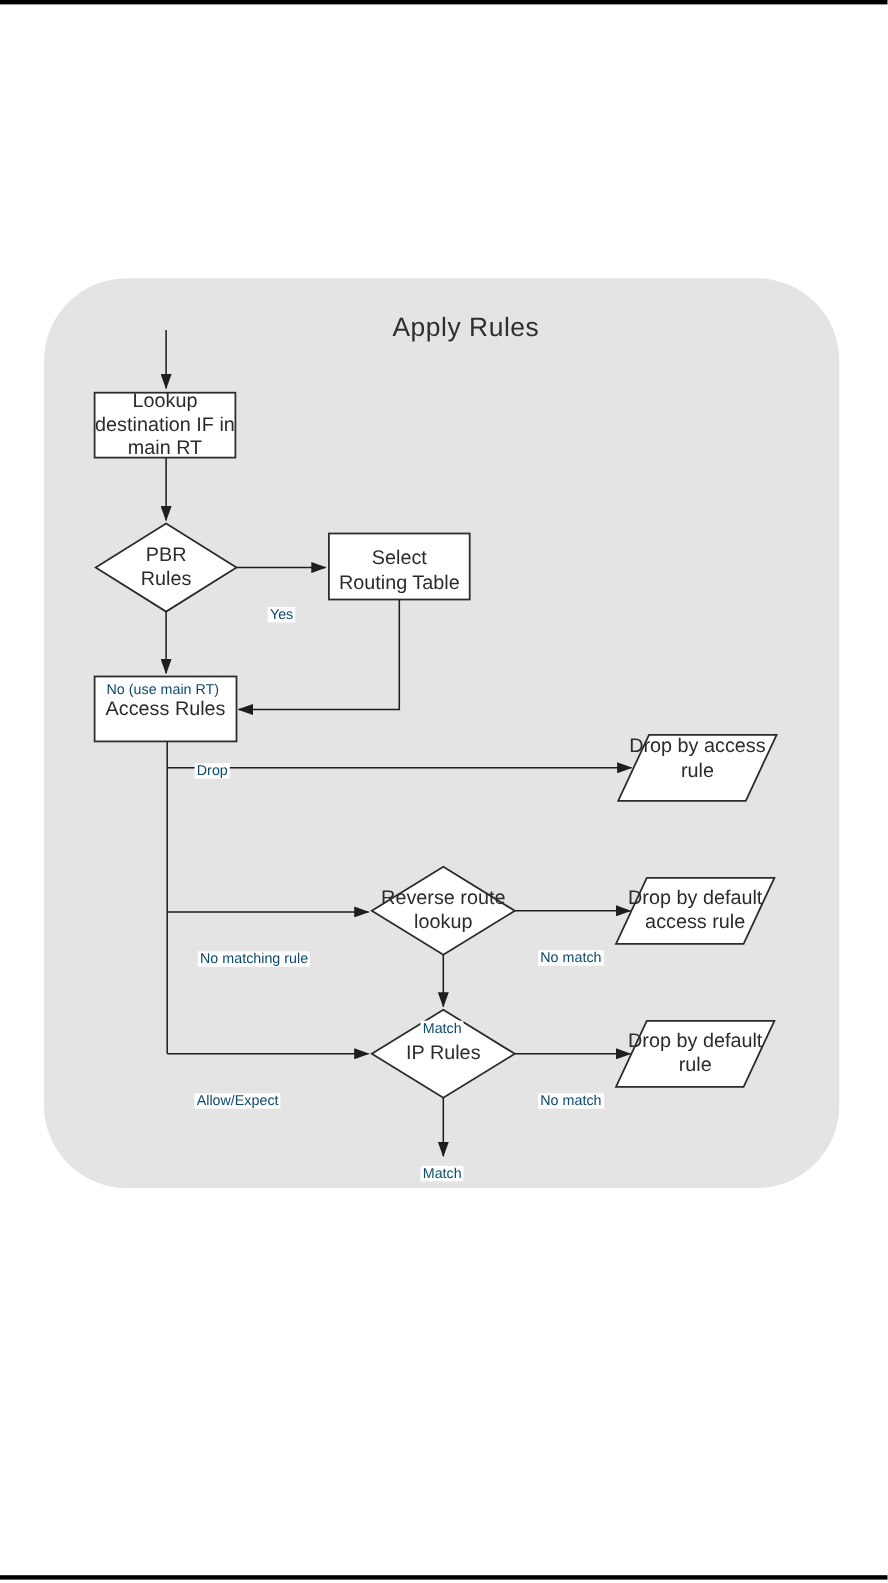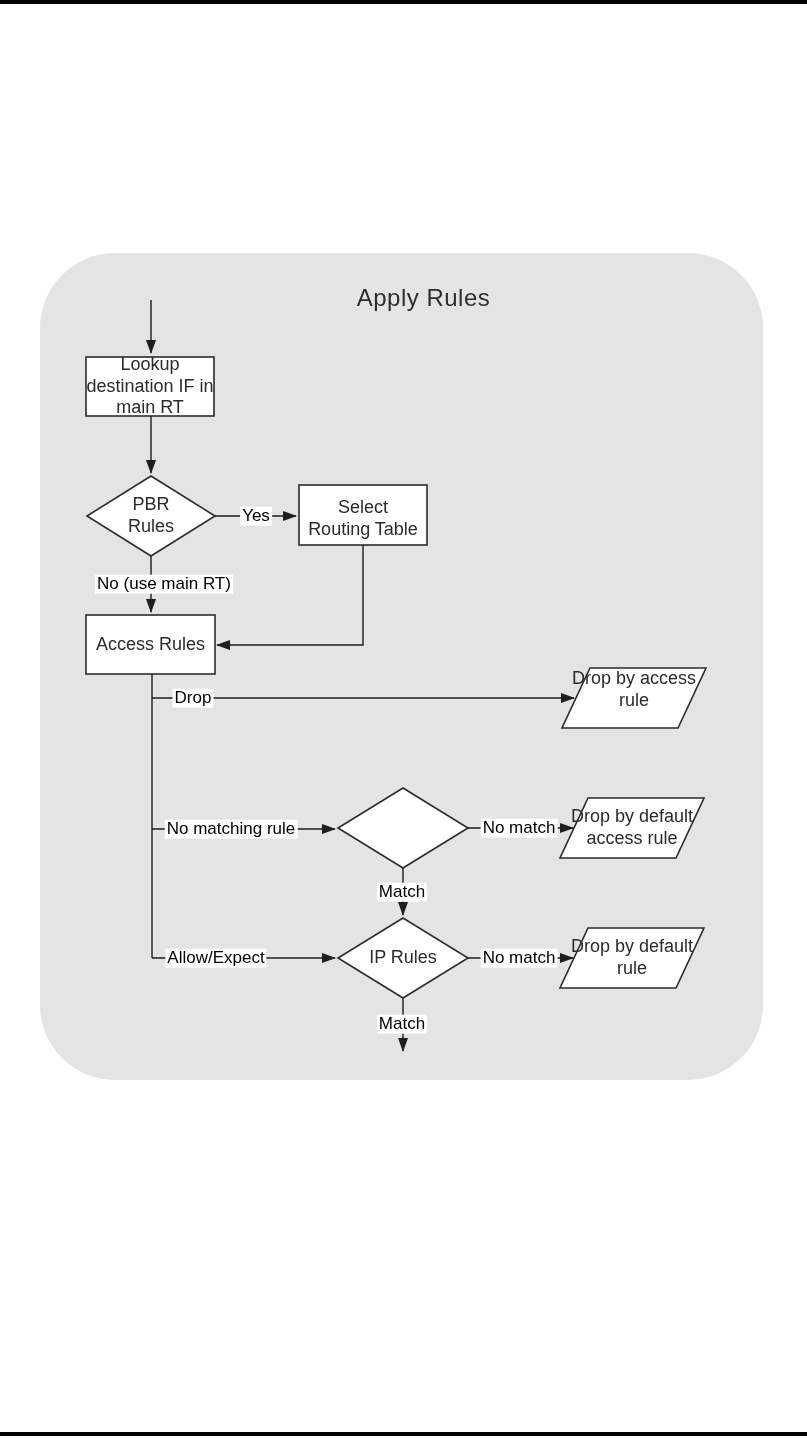--- a/index.html
+++ b/index.html
@@ -59,24 +59,25 @@
     font-size: 18px;
     line-height: 1.22;
     color: #2b2b2b;
     white-space: pre-line;
   }
   .edge-label {
     position: absolute;
     transform: translate(-50%, -50%);
     background: #ffffff;
     padding: 0 2px;
-    font-size: 17px;
+    font-size: 13px;
     line-height: 1.1;
-    color: #000000;
+    color: #0c4a6e;
     white-space: nowrap;
+    margin-top: 43px;
   }
 </style>
 </head>
 <body>
 
 <div class="screen">
 
   <div class="page-rule top"></div>
   <div class="page-rule bottom"></div>
 
@@ -121,31 +122,33 @@
   </svg>
 
   <div class="node-label" style="left:86px; top:357px; width:128px; height:59px;">Lookup
 destination IF in
 main RT</div>
   <div class="node-label" style="left:87px; top:476px; width:128px; height:80px;">PBR
 Rules</div>
   <div class="node-label" style="left:299px; top:485px; width:128px; height:68px;">Select
 Routing Table</div>
   <div class="node-label" style="left:86px; top:615px; width:129px; height:59px;border-radius:27px;">Access Rules</div>
+  <div class="node-label" style="left:338px; top:788px; width:130px; height:80px;">Reverse route
+lookup</div>
   <div class="node-label" style="left:338px; top:918px; width:130px; height:80px;">IP Rules</div>
   <div class="node-label" style="left:566px; top:668px; width:136px; height:44px;">Drop by access
 rule</div>
   <div class="node-label" style="left:564px; top:798px; width:136px; height:60px;">Drop by default
 access rule</div>
   <div class="node-label" style="left:564px; top:928px; width:136px; height:60px;">Drop by default
 rule</div>
 
   <div class="edge-label" style="left:256px; top:516px;">Yes</div>
-  <div class="edge-label" style="left:164px; top:584px;">No (use main RT)</div>
-  <div class="edge-label" style="left:193px; top:698px;">Drop</div>
+  <div class="edge-label" style="left:148px; top:584px;">No (use main RT)</div>
+  <div class="edge-label" style="left:193px; top:658px;">Drop</div>
   <div class="edge-label" style="left:231px; top:829px;">No matching rule</div>
   <div class="edge-label" style="left:216px; top:958px;">Allow/Expect</div>
   <div class="edge-label" style="left:519px; top:828px;">No match</div>
   <div class="edge-label" style="left:519px; top:958px;">No match</div>
   <div class="edge-label" style="left:402px; top:892px;">Match</div>
   <div class="edge-label" style="left:402px; top:1024px;">Match</div>
 
 </div>
 
 </body></html>

